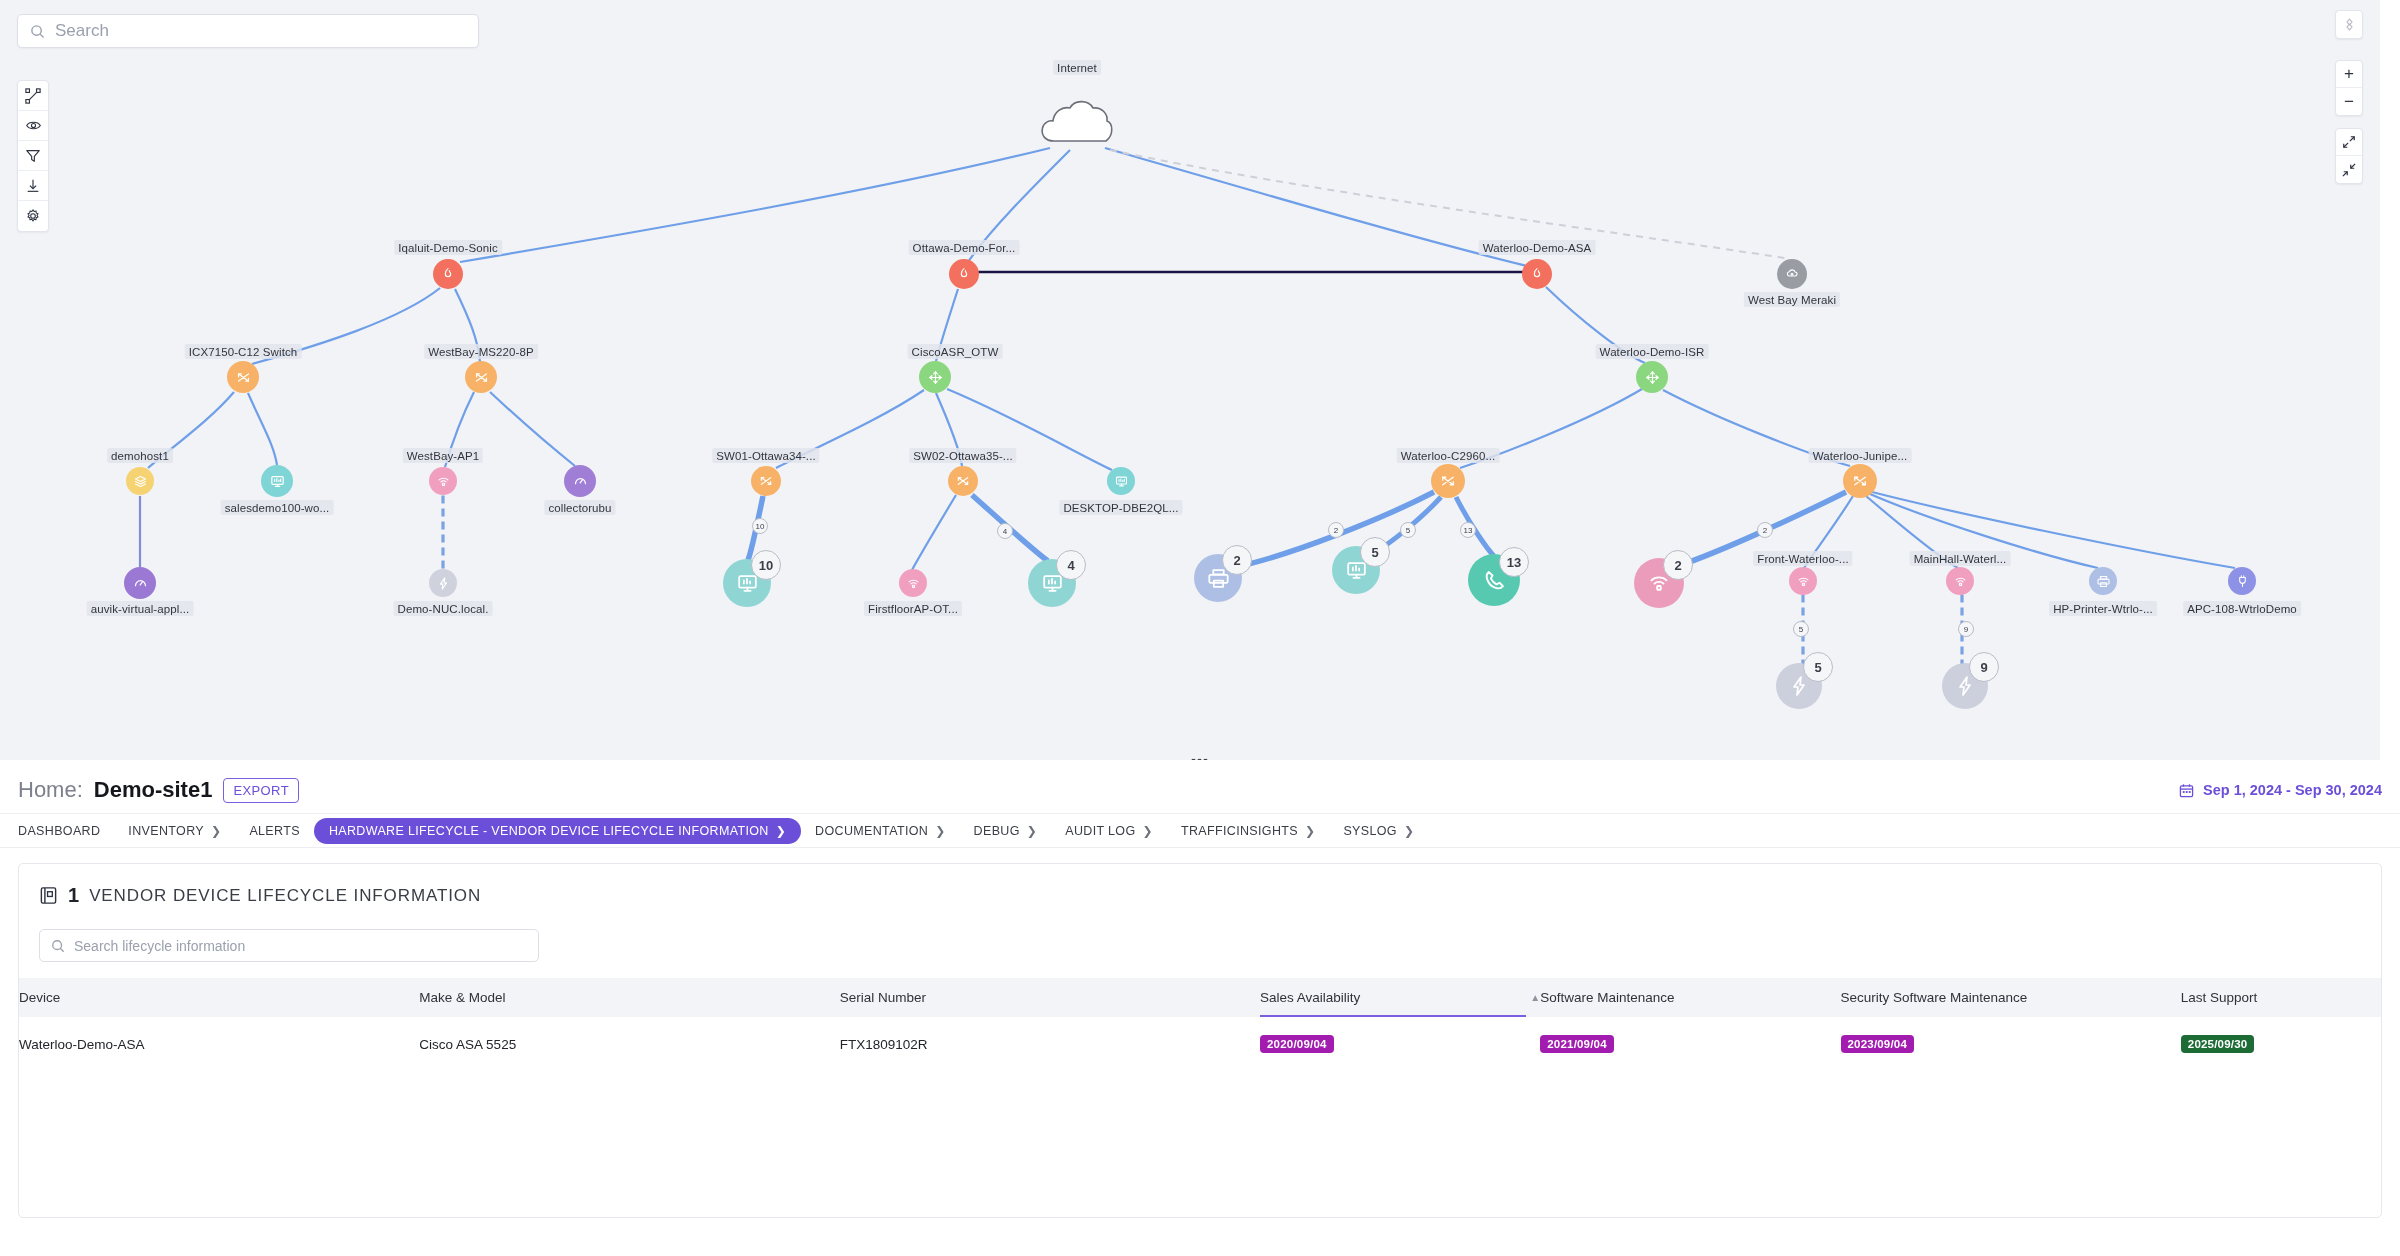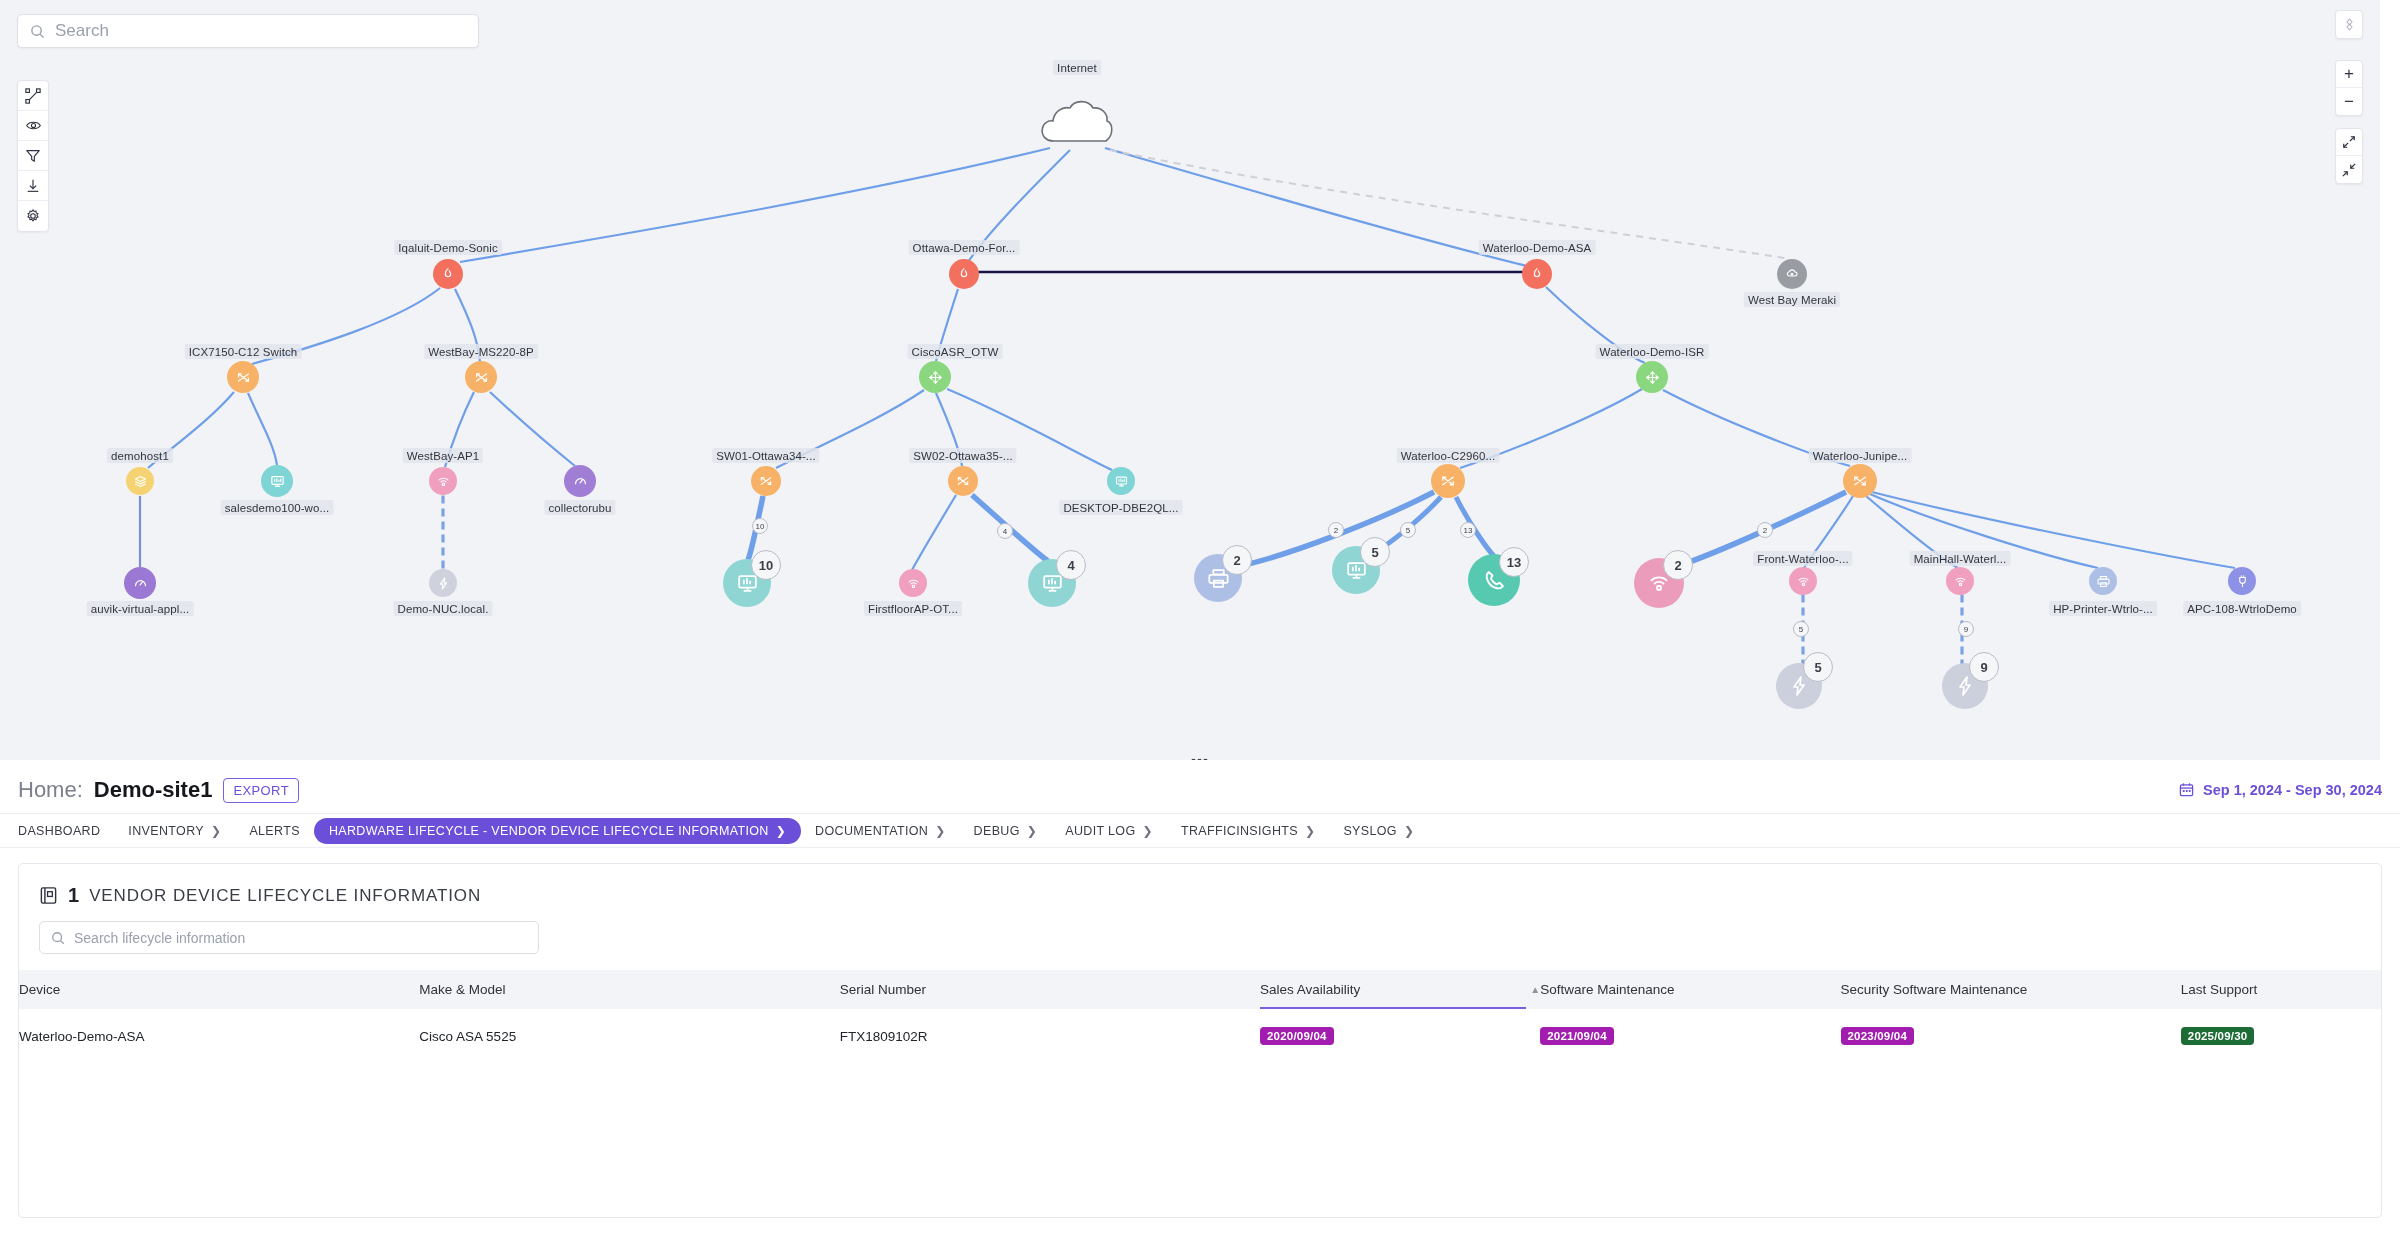--- a/index.html
+++ b/index.html
@@ -103,21 +103,21 @@
     height: 47px; display: flex; align-items: center; padding: 0 18px;
     border-bottom: 1px solid #eceef2; justify-content: space-between;
   }
   .crumb-left { display: flex; align-items: center; gap: 11px; }
   .crumb-home { font-size: 22px; color: #7c808c; font-weight: 400; }
   .crumb-site { font-size: 22px; color: #15171c; font-weight: 700; }
   .export-btn {
     border: 1px solid #7b5fe0; color: #6c4fd8; border-radius: 4px;
     font-size: 13px; padding: 4px 9px; letter-spacing: .4px; cursor: pointer; background: #fff;
   }
-  .date-range { display: flex; gap: 9px; color: #6c4fd8; font-size: 14.5px; font-weight: 600; cursor: pointer; }
+  .date-range { display: flex; align-items: center; gap: 9px; color: #6c4fd8; font-size: 14.5px; font-weight: 600; cursor: pointer; }
 
   .tabs-row {
     height: 34px; display: flex; align-items: center; gap: 0; padding: 0 18px;
     border-bottom: 1px solid #eceef2; background: #fff;
   }
   .tab {
     font-size: 12.5px; color: #3a3d46; letter-spacing: .35px; padding: 0 14px;
     display: flex; align-items: center; gap: 7px; cursor: pointer; height: 26px;
   }
   .tab:first-child { padding-left: 0; }
@@ -129,21 +129,21 @@
 
   .card {
     margin: 15px 18px 0 18px; border: 1px solid #e6e8ed; border-radius: 5px;
     height: 355px; background: #fff;
   }
   .card-head { display: flex; align-items: center; gap: 10px; padding: 20px 20px 0 20px; }
   .card-count { font-size: 20px; color: #202329; font-weight: 700; }
   .card-title { font-size: 17px; color: #3a3d46; letter-spacing: .9px; }
 
   .tbl-search {
-    margin: 14px 20px 0 20px; width: 500px; height: 33px;
+    margin: 22px 20px 0 20px; width: 500px; height: 33px;
     border: 1px solid #dcdfe6; border-radius: 5px; display: flex; align-items: center; padding: 0 11px;
   }
   .tbl-search input {
     border: none; outline: none; font-size: 14px; width: 100%; background: transparent;
     font-family: "Liberation Sans", sans-serif; color: #333;
   }
   .tbl-search input::placeholder { color: #9aa0ad; }
   .tbl-search svg { margin-right: 9px; flex: none; }
 
   table { width: 100%; border-collapse: collapse; margin-top: 16px; table-layout: fixed; }

